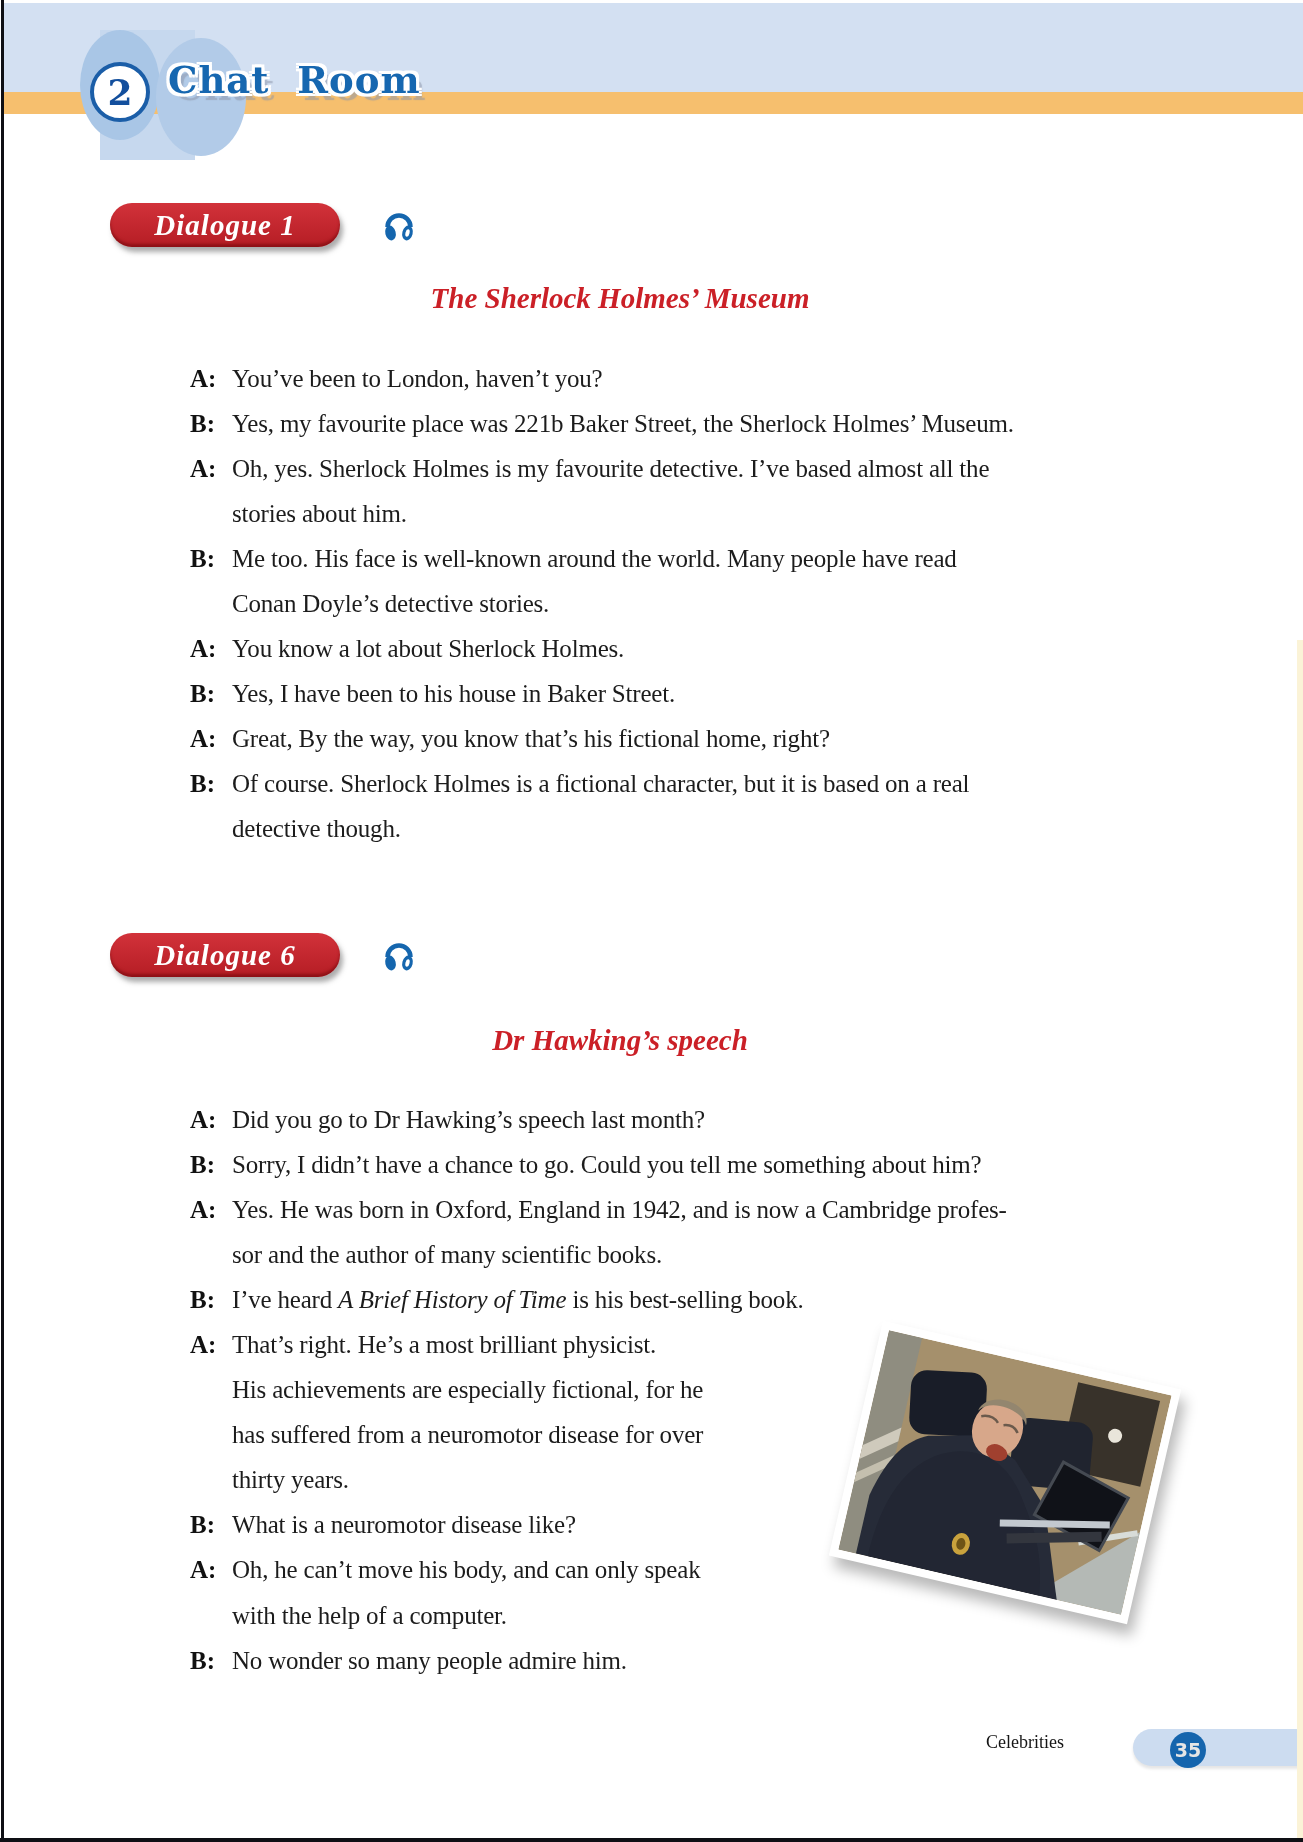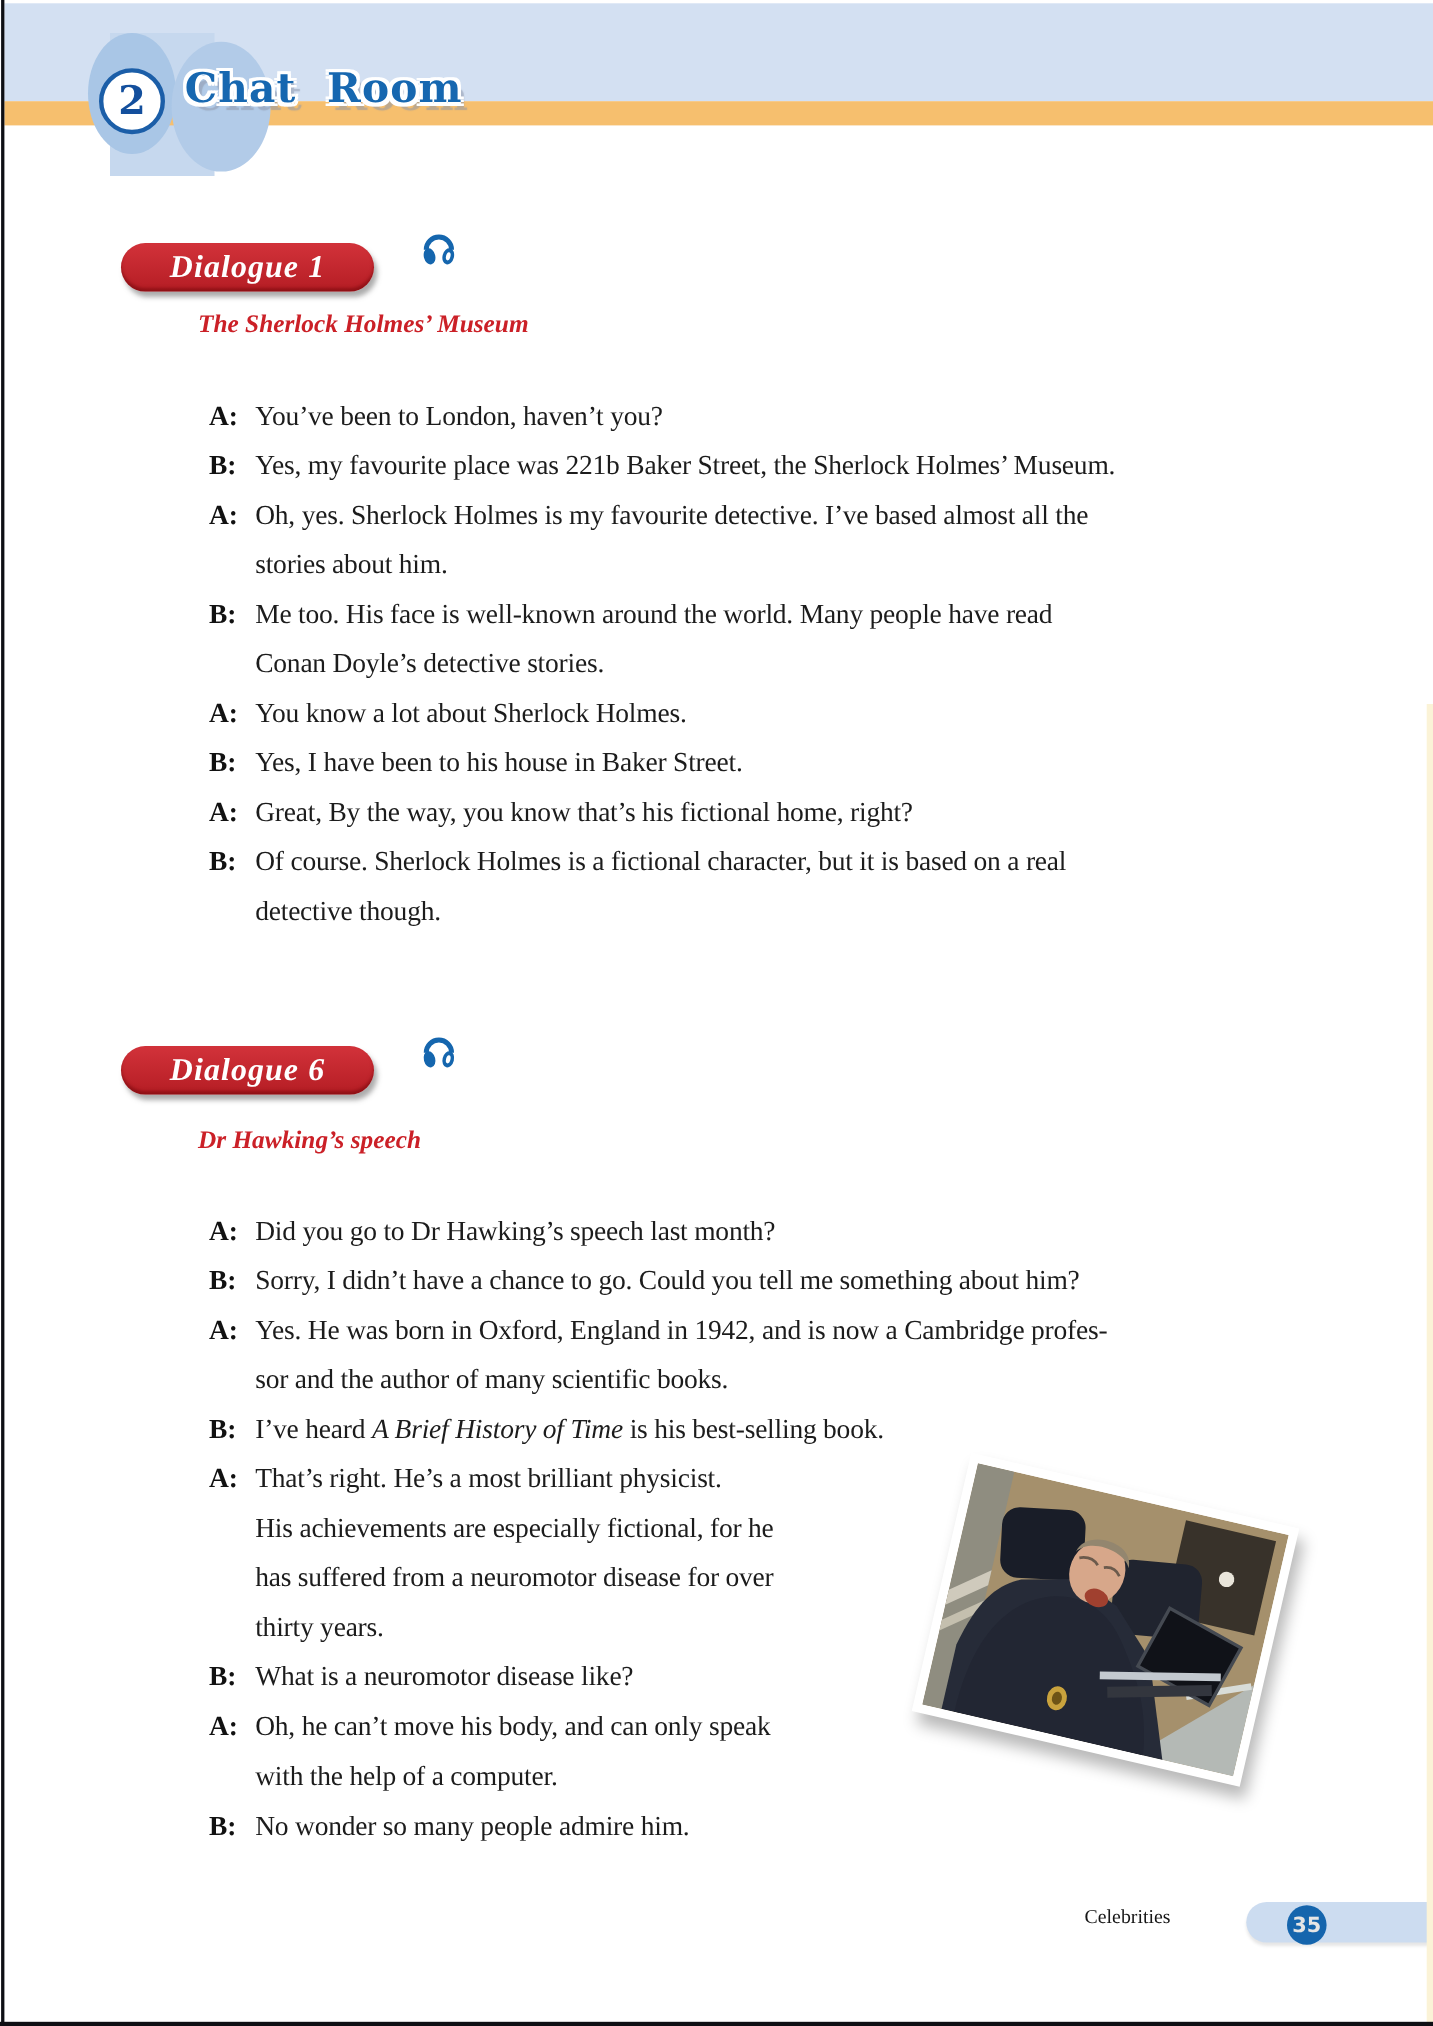--- a/index.html
+++ b/index.html
@@ -28,26 +28,26 @@
               font-size:37px;color:#1667b0;letter-spacing:1px;word-spacing:14px;white-space:nowrap;
               text-shadow:
                 -3px -3px 0 #fff,3px -3px 0 #fff,-3px 3px 0 #fff,3px 3px 0 #fff,
                 -3px 0 0 #fff,3px 0 0 #fff,0 -3px 0 #fff,0 3px 0 #fff,
                 6px 7px 1px rgba(140,150,170,0.55);}
 
   
   .dlg-badge{position:absolute;left:110px;width:230px;height:44px;border-radius:23px;
              background:linear-gradient(#d2323a,#b51d24);
              box-shadow:3px 5px 5px rgba(90,90,90,0.5), inset 0 -3px 3px rgba(110,5,10,0.55);
-             display:flex;align-items:center;justify-content:center;margin-top:18px;}
+             display:flex;align-items:center;justify-content:center;}
   .dlg-badge span{color:#fff;font-style:italic;font-weight:bold;font-size:29px;letter-spacing:1px;}
   .hp-icon{position:absolute;left:383px;width:32px;height:38px;}
 
-  .dlg-title{position:absolute;left:180px;width:880px;
-             color:#cb2027;font-weight:bold;font-style:italic;font-size:23px;white-space:nowrap;}
+  .dlg-title{position:absolute;left:180px;width:880px;text-align:center;
+             color:#cb2027;font-weight:bold;font-style:italic;font-size:29px;white-space:nowrap;}
 
   
   .lines{position:absolute;left:190px;}
   .dline{display:flex;align-items:center;height:45.1px;white-space:nowrap;font-size:25px;}
   .dlabel{display:inline-block;width:42px;font-weight:bold;color:#111;}
   .dtext{letter-spacing:-0.2px;}
   .dtext i{font-style:italic;}
 
   
   .photo{position:absolute;left:852px;top:1352px;width:290px;height:225px;background:#fff;

